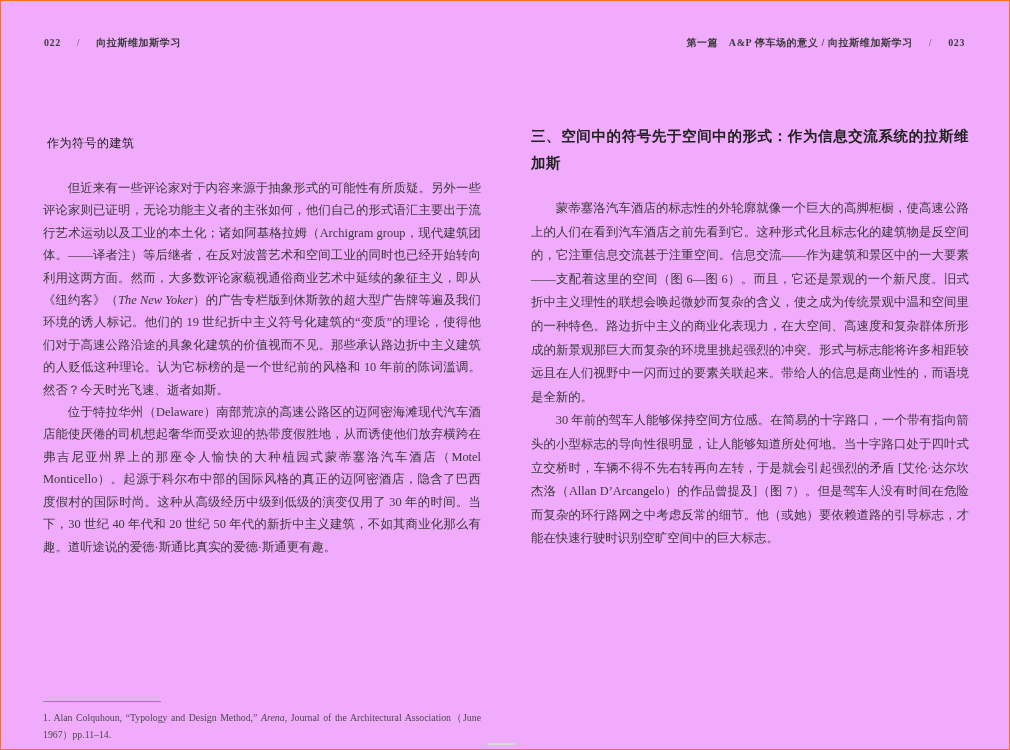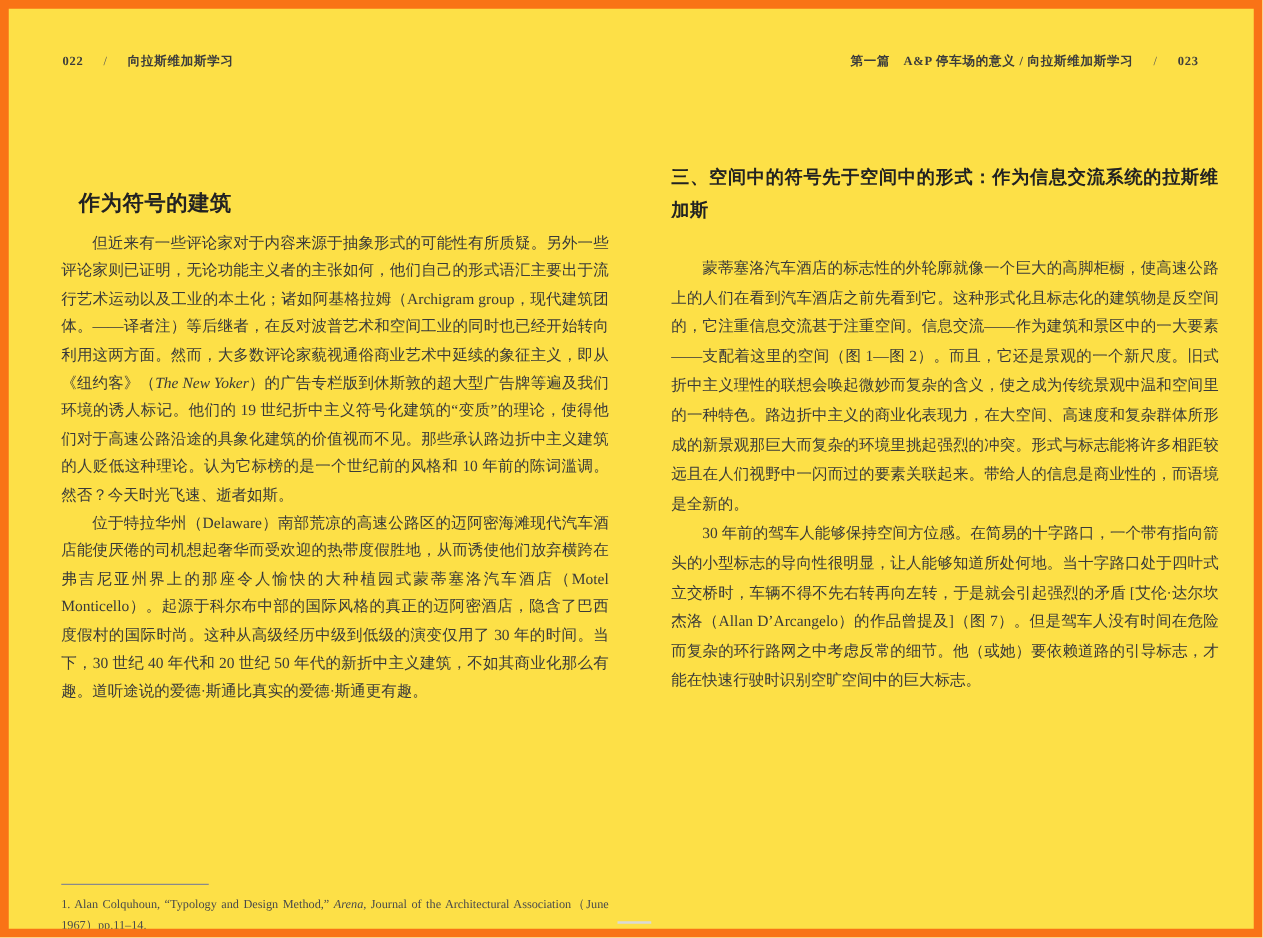--- a/index.html
+++ b/index.html
@@ -1,22 +1,22 @@
 <!DOCTYPE html>
 <html><head>
 <meta charset="utf-8">
 <style>
   html, body { margin: 0; padding: 0; background: #ffffff; }
   .spread {
     position: relative;
     width: 1010px;
     height: 750px;
-    background: #fde047;
+    background: #f0abfc;
     box-sizing: border-box;
-    border: 7px solid #f97316;
+    border: 1px solid #f97316;
     overflow: hidden;
     font-family: "Liberation Serif", serif;
     color: #343434;
   }
   
   .running-head {
     position: absolute;
     top: 35px;
     font-size: 10px;
     font-weight: bold;
@@ -26,22 +26,22 @@
   }
   .rh-left  { left: 43px; }
   .rh-right { right: 44px; }
   .rh-sep   { display: inline-block; margin: 0 16px; font-weight: normal; color: #555; }
   
   .page-col { position: absolute; top: 0; height: 750px; }
   .page-left  { left: 42px;  width: 438px; }
   .page-right { left: 530px; width: 438px; }
   
   .section-heading-left {
-    position: absolute; top: 130px; left: 0; margin: 14px;
-    font-size: 17px; font-weight: bold; color: #222;
+    position: absolute; top: 130px; left: 0; margin: 4px;
+    font-size: 12px; font-weight: normal; color: #222;
     letter-spacing: 0.5px;
   }
   .section-heading-right {
     position: absolute; top: 122px; left: 0; margin: 0;
     font-size: 14.5px; font-weight: bold; color: #222;
     line-height: 27px; letter-spacing: 0.5px;
     text-align: justify;
   }
   
   .body-block { position: absolute; left: 0; right: 0; }
@@ -94,20 +94,20 @@
     <div class="footnote-block">
       <div class="footnote-rule"></div>
       <p class="footnote"><span>1.  Alan  Colquhoun, “Typology  and  Design  Method,” </span><em>Arena</em><span>,  Journal  of  the  Architectural Association（June 1967）pp.11–14.</span></p>
     </div>
   </div>
 
   <div class="page-col page-right">
     <h2 class="section-heading-right">三、空间中的符号先于空间中的形式：作为信息交流系统的拉斯维加斯</h2>
 
     <div class="body-block body-right">
-      <p class="body-para">蒙蒂塞洛汽车酒店的标志性的外轮廓就像一个巨大的高脚柜橱，使高速公路上的人们在看到汽车酒店之前先看到它。这种形式化且标志化的建筑物是反空间的，它注重信息交流甚于注重空间。信息交流——作为建筑和景区中的一大要素——支配着这里的空间（图 1—图 2）。而且，它还是景观的一个新尺度。旧式折中主义理性的联想会唤起微妙而复杂的含义，使之成为传统景观中温和空间里的一种特色。路边折中主义的商业化表现力，在大空间、高速度和复杂群体所形成的新景观那巨大而复杂的环境里挑起强烈的冲突。形式与标志能将许多相距较远且在人们视野中一闪而过的要素关联起来。带给人的信息是商业性的，而语境是全新的。</p>
+      <p class="body-para">蒙蒂塞洛汽车酒店的标志性的外轮廓就像一个巨大的高脚柜橱，使高速公路上的人们在看到汽车酒店之前先看到它。这种形式化且标志化的建筑物是反空间的，它注重信息交流甚于注重空间。信息交流——作为建筑和景区中的一大要素——支配着这里的空间（图 6—图 6）。而且，它还是景观的一个新尺度。旧式折中主义理性的联想会唤起微妙而复杂的含义，使之成为传统景观中温和空间里的一种特色。路边折中主义的商业化表现力，在大空间、高速度和复杂群体所形成的新景观那巨大而复杂的环境里挑起强烈的冲突。形式与标志能将许多相距较远且在人们视野中一闪而过的要素关联起来。带给人的信息是商业性的，而语境是全新的。</p>
       <p class="body-para">30 年前的驾车人能够保持空间方位感。在简易的十字路口，一个带有指向箭头的小型标志的导向性很明显，让人能够知道所处何地。当十字路口处于四叶式立交桥时，车辆不得不先右转再向左转，于是就会引起强烈的矛盾 [艾伦·达尔坎杰洛（Allan D’Arcangelo）的作品曾提及]（图 7）。但是驾车人没有时间在危险而复杂的环行路网之中考虑反常的细节。他（或她）要依赖道路的引导标志，才能在快速行驶时识别空旷空间中的巨大标志。</p>
     </div>
   </div>
 
   <div class="fold-mark"></div>
 
 </div>
 
 </body></html>

